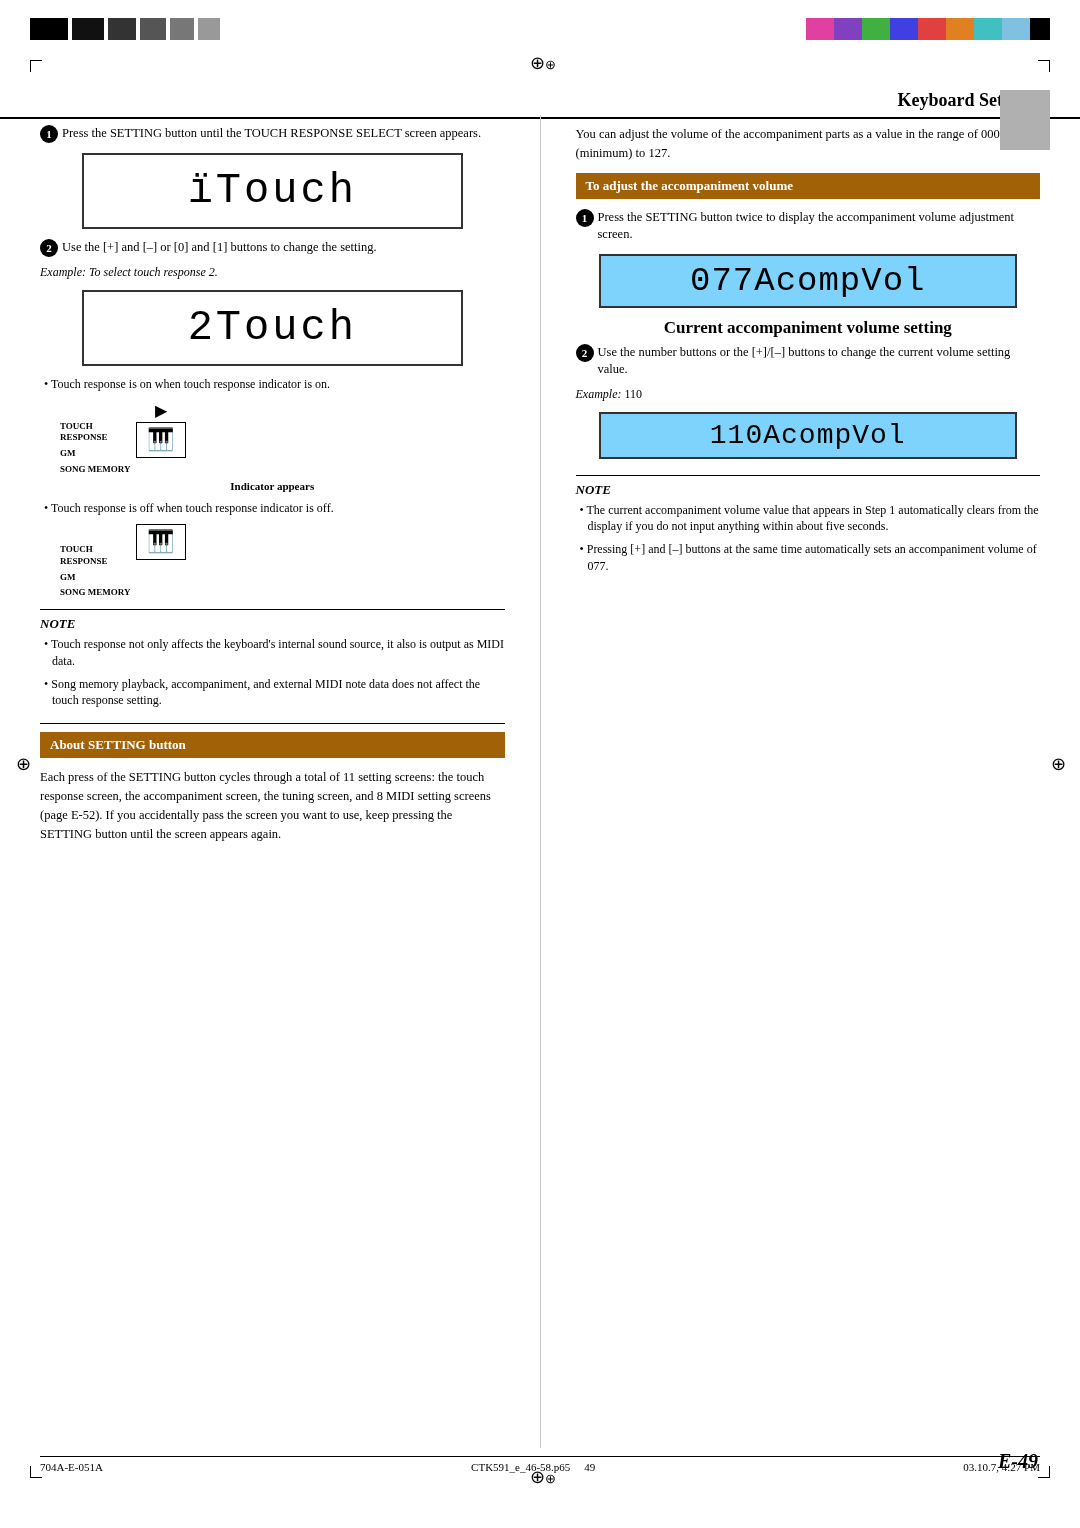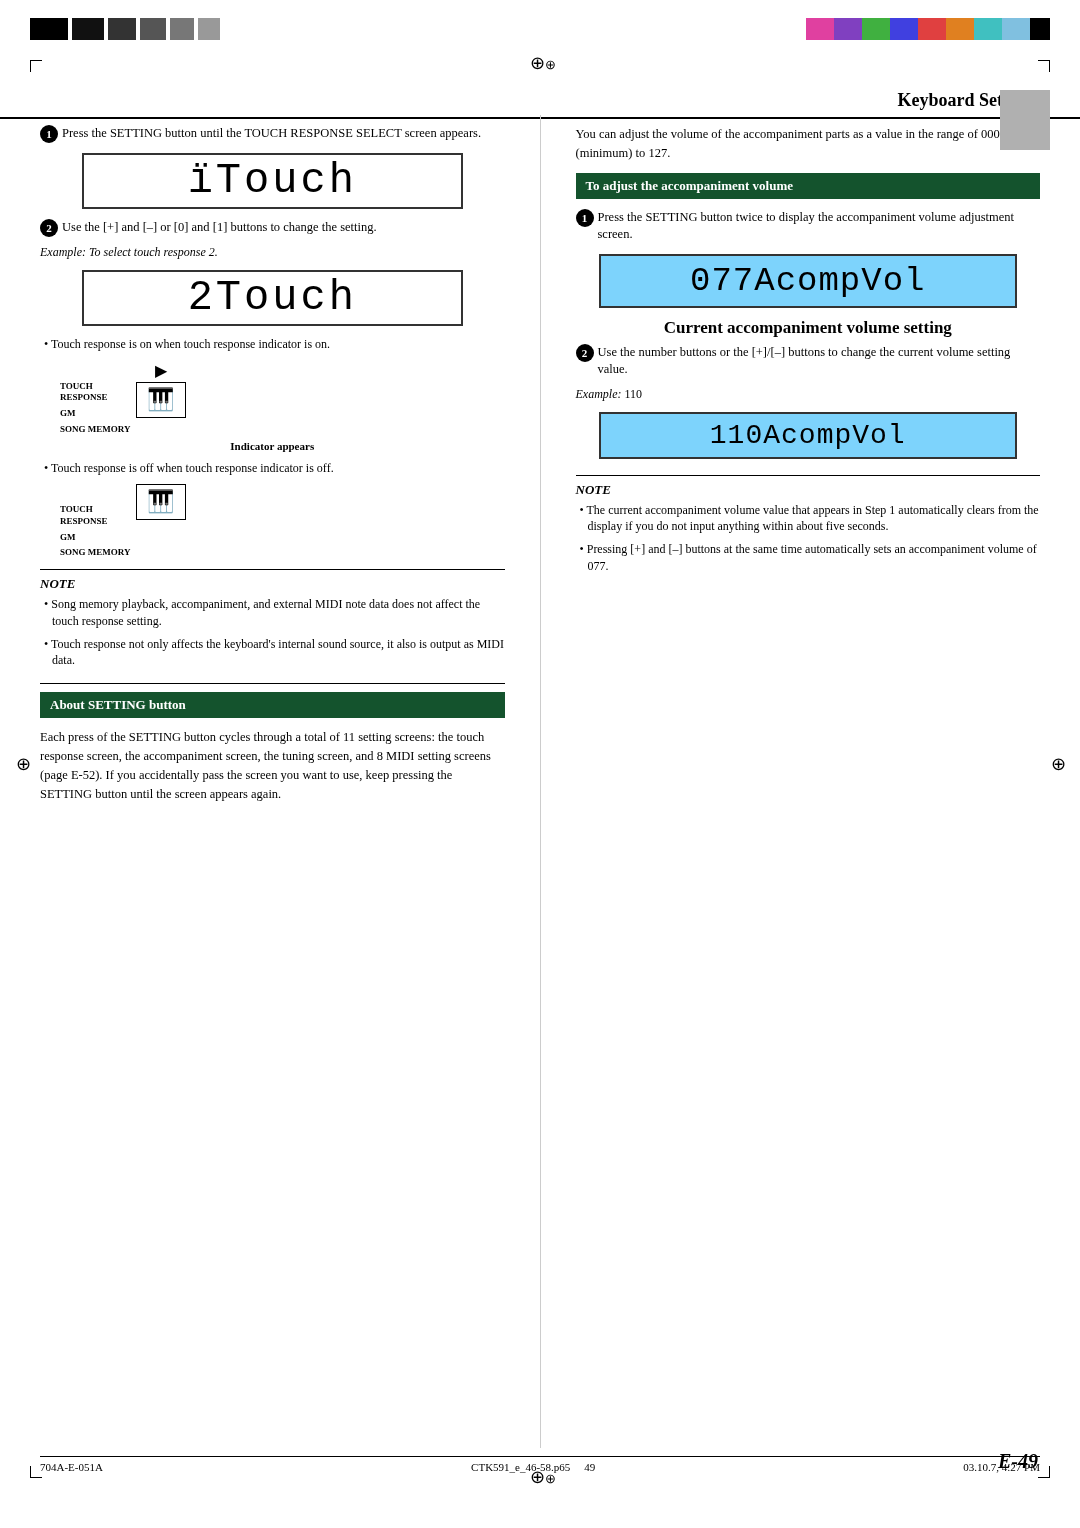--- a/index.html
+++ b/index.html
@@ -109,21 +109,21 @@
     }
 
     
     .right-col {
       flex: 1;
       padding-top: 10px;
     }
 
     
     .section-heading {
-      background: #14532d;
+      background: #a16207;
       color: #fff;
       font-size: 13px;
       font-weight: bold;
       padding: 5px 10px;
       margin-bottom: 10px;
     }
 
     
     .step-num {
       display: inline-flex;
@@ -245,21 +245,21 @@
     }
 
     
     .touch-display {
       background: #fff;
       border: 2.5px solid #333;
       font-size: 42px;
       font-family: 'Courier New', monospace;
       font-weight: normal;
       text-align: center;
-      padding: 2px 10px;
+      padding: 12px 10px;
       margin: 10px auto;
       width: 82%;
       letter-spacing: 3px;
     }
 
     
     .acomp-display {
       background: #7dd3fc;
       border: 2.5px solid #333;
       font-size: 34px;
@@ -374,22 +374,22 @@
         <div style="font-size:9px;font-weight:bold;text-transform:uppercase;line-height:1.3;margin-top:2px;">GM</div>
         <div style="font-size:9px;font-weight:bold;text-transform:uppercase;line-height:1.3;margin-top:2px;">SONG MEMORY</div>
       </div>
       <div style="display:flex;flex-direction:column;align-items:center;">
         <div style="border:1.5px solid #000;padding:4px 10px;font-size:22px;">🎹</div>
       </div>
     </div>
 
     <div class="note-section">
       <div class="note-label">NOTE</div>
+      <div class="bullet-item">Touch response not only affects the keyboard's internal sound source, it also is output as MIDI data.</div>
       <div class="bullet-item">Song memory playback, accompaniment, and external MIDI note data does not affect the touch response setting.</div>
-      <div class="bullet-item">Touch response not only affects the keyboard's internal sound source, it also is output as MIDI data.</div>
     </div>
 
     <div class="about-section">
       <div class="section-heading">About SETTING button</div>
       <p style="font-size:12.5px;line-height:1.5;">Each press of the SETTING button cycles through a total of 11 setting screens: the touch response screen, the accompaniment screen, the tuning screen, and 8 MIDI setting screens (page E-52). If you accidentally pass the screen you want to use, keep pressing the SETTING button until the screen appears again.</p>
     </div>
 
   </div>
 
   <div class="col-divider"></div>

